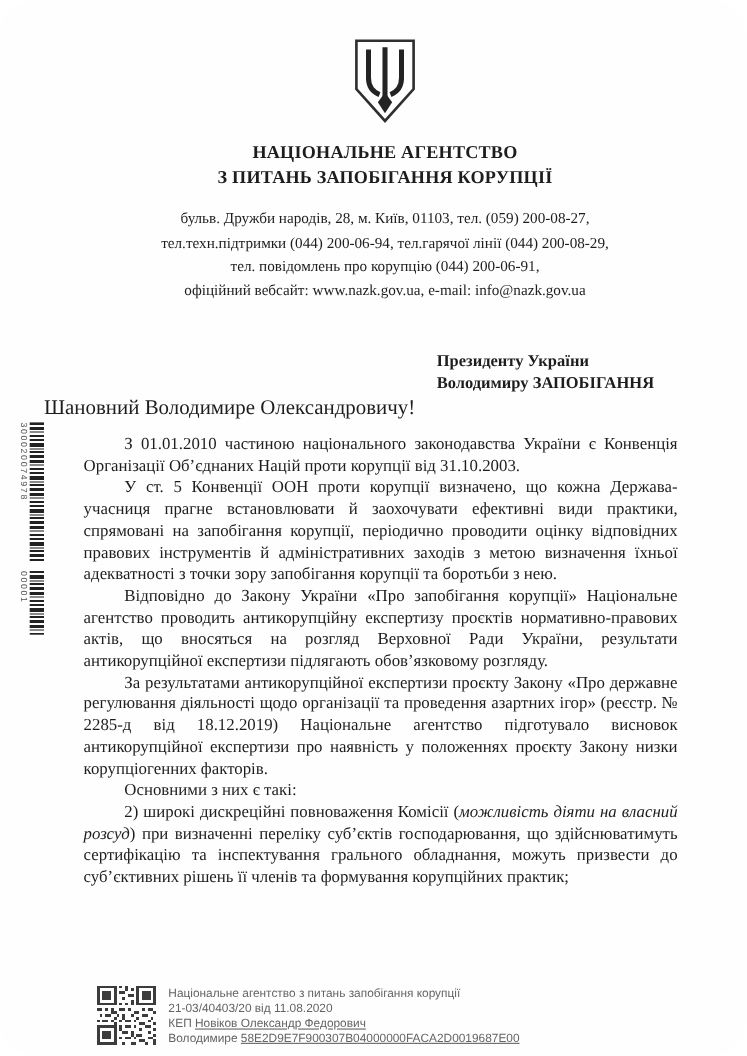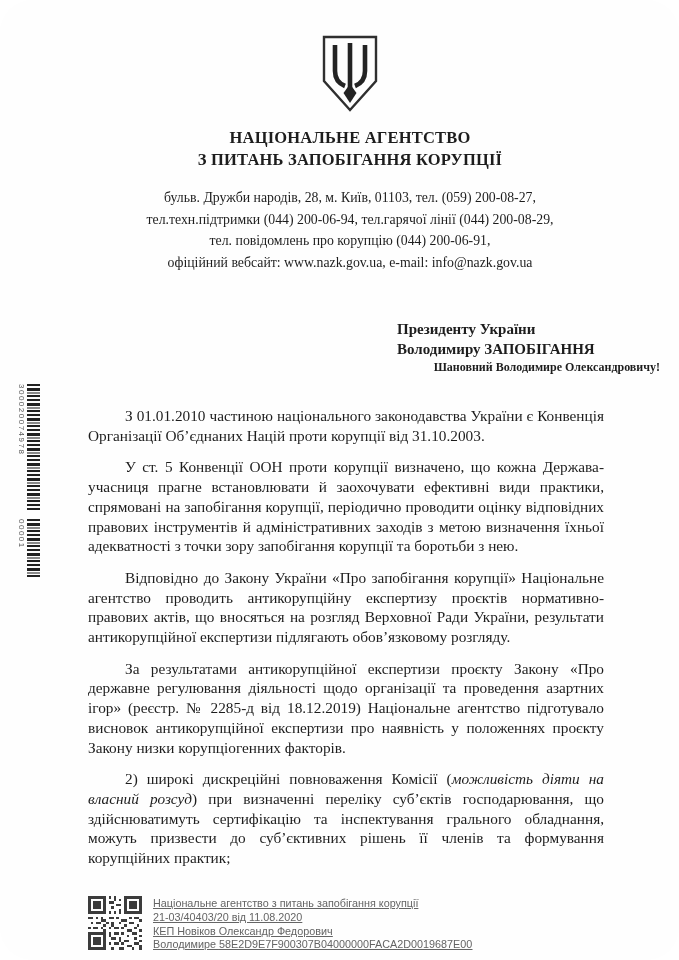--- a/index.html
+++ b/index.html
@@ -16,36 +16,36 @@
   
   .header{position:absolute;top:34px;left:40px;width:620px;text-align:center;}
   .emblem{display:inline-block;line-height:0;}
   .agency-name{margin-top:9px;font-weight:bold;font-size:16.5px;line-height:22px;letter-spacing:.2px;}
   .contact{margin-top:16px;font-size:13.8px;line-height:21.5px;}
 
   
   .addressee{position:absolute;top:287px;left:397px;font-weight:bold;font-size:15px;line-height:20px;margin-top:32px;}
 
   
-  .salutation{position:absolute;top:360px;left:40px;width:620px;text-align:right;font-weight:bold;font-size:12px;}
+  .salutation{position:absolute;top:360px;left:40px;width:620px;text-align:left;font-weight:normal;font-size:19px;}
 
   
   .letter-body{
     position:absolute;top:394px;left:76px;width:540px;
     font-size:15.3px;line-height:19.7px;text-align:justify;
   }
-  .letter-body p{margin:12px;text-indent:37px;}
+  .letter-body p{margin:0;text-indent:37px;}
   .letter-body em{font-style:italic;}
 
   
   .stamp{position:absolute;left:88px;top:896px;display:flex;gap:11px;align-items:flex-start;}
   .qr{line-height:0;}
   .stamp-text{
     font-family:"Liberation Sans", sans-serif;
-    font-size:10.8px;line-height:13.8px;color:#646464;padding-top:1px;text-decoration:underline;
+    font-size:10.8px;line-height:13.8px;color:#646464;padding-top:1px;
   }
   .u{text-decoration:underline;text-align:right;}
 
   
   .barcode{position:absolute;left:17px;top:384px;display:flex;flex-direction:column;gap:9px;}
   .barcode-block{display:flex;gap:2px;}
   .barcode-num{
     font-family:"Liberation Sans", sans-serif;
     font-size:8px;color:#555;writing-mode:vertical-rl;
     letter-spacing:1.5px;line-height:8px;
@@ -102,20 +102,21 @@
     <div>Володимиру ЗАПОБІГАННЯ</div>
   </div>
 
   <div class="salutation">Шановний Володимире Олександровичу!</div>
 
   <div class="letter-body">
     <p>З 01.01.2010 частиною національного законодавства України є Конвенція Організації Об’єднаних Націй проти корупції від 31.10.2003.</p>
     <p>У ст. 5 Конвенції ООН проти корупції визначено, що кожна Держава-учасниця прагне встановлювати й заохочувати ефективні види практики, спрямовані на запобігання корупції, періодично проводити оцінку відповідних правових інструментів й адміністративних заходів з метою визначення їхньої адекватності з точки зору запобігання корупції та боротьби з нею.</p>
     <p>Відповідно до Закону України «Про запобігання корупції» Національне агентство проводить антикорупційну експертизу проєктів нормативно-правових актів, що вносяться на розгляд Верховної Ради України, результати антикорупційної експертизи підлягають обов’язковому розгляду.</p>
     <p>За результатами антикорупційної експертизи проєкту Закону «Про державне регулювання діяльності щодо організації та проведення азартних ігор» (реєстр. № 2285-д від 18.12.2019) Національне агентство підготувало висновок антикорупційної експертизи про наявність у положеннях проєкту Закону низки корупціогенних факторів.</p>
+    <p>Основними з них є такі:</p>
     <p><span>2) широкі дискреційні повноваження Комісії (</span><em>можливість діяти на власний розсуд</em><span>) при визначенні переліку суб’єктів господарювання, що здійснюватимуть сертифікацію та інспектування грального обладнання, можуть призвести до суб’єктивних рішень її членів та формування корупційних практик;</span></p>
   </div>
 
   <div class="stamp">
     <span class="qr">
       <svg width="54" height="54" viewBox="0 0 21 21" shape-rendering="crispEdges" aria-hidden="true">
         <g fill="#3c3c3c">
           <rect x="0" y="0" width="7" height="7"></rect>
             <rect x="1" y="1" width="5" height="5" fill="#fefefe"></rect>
             <rect x="2" y="2" width="3" height="3"></rect>

